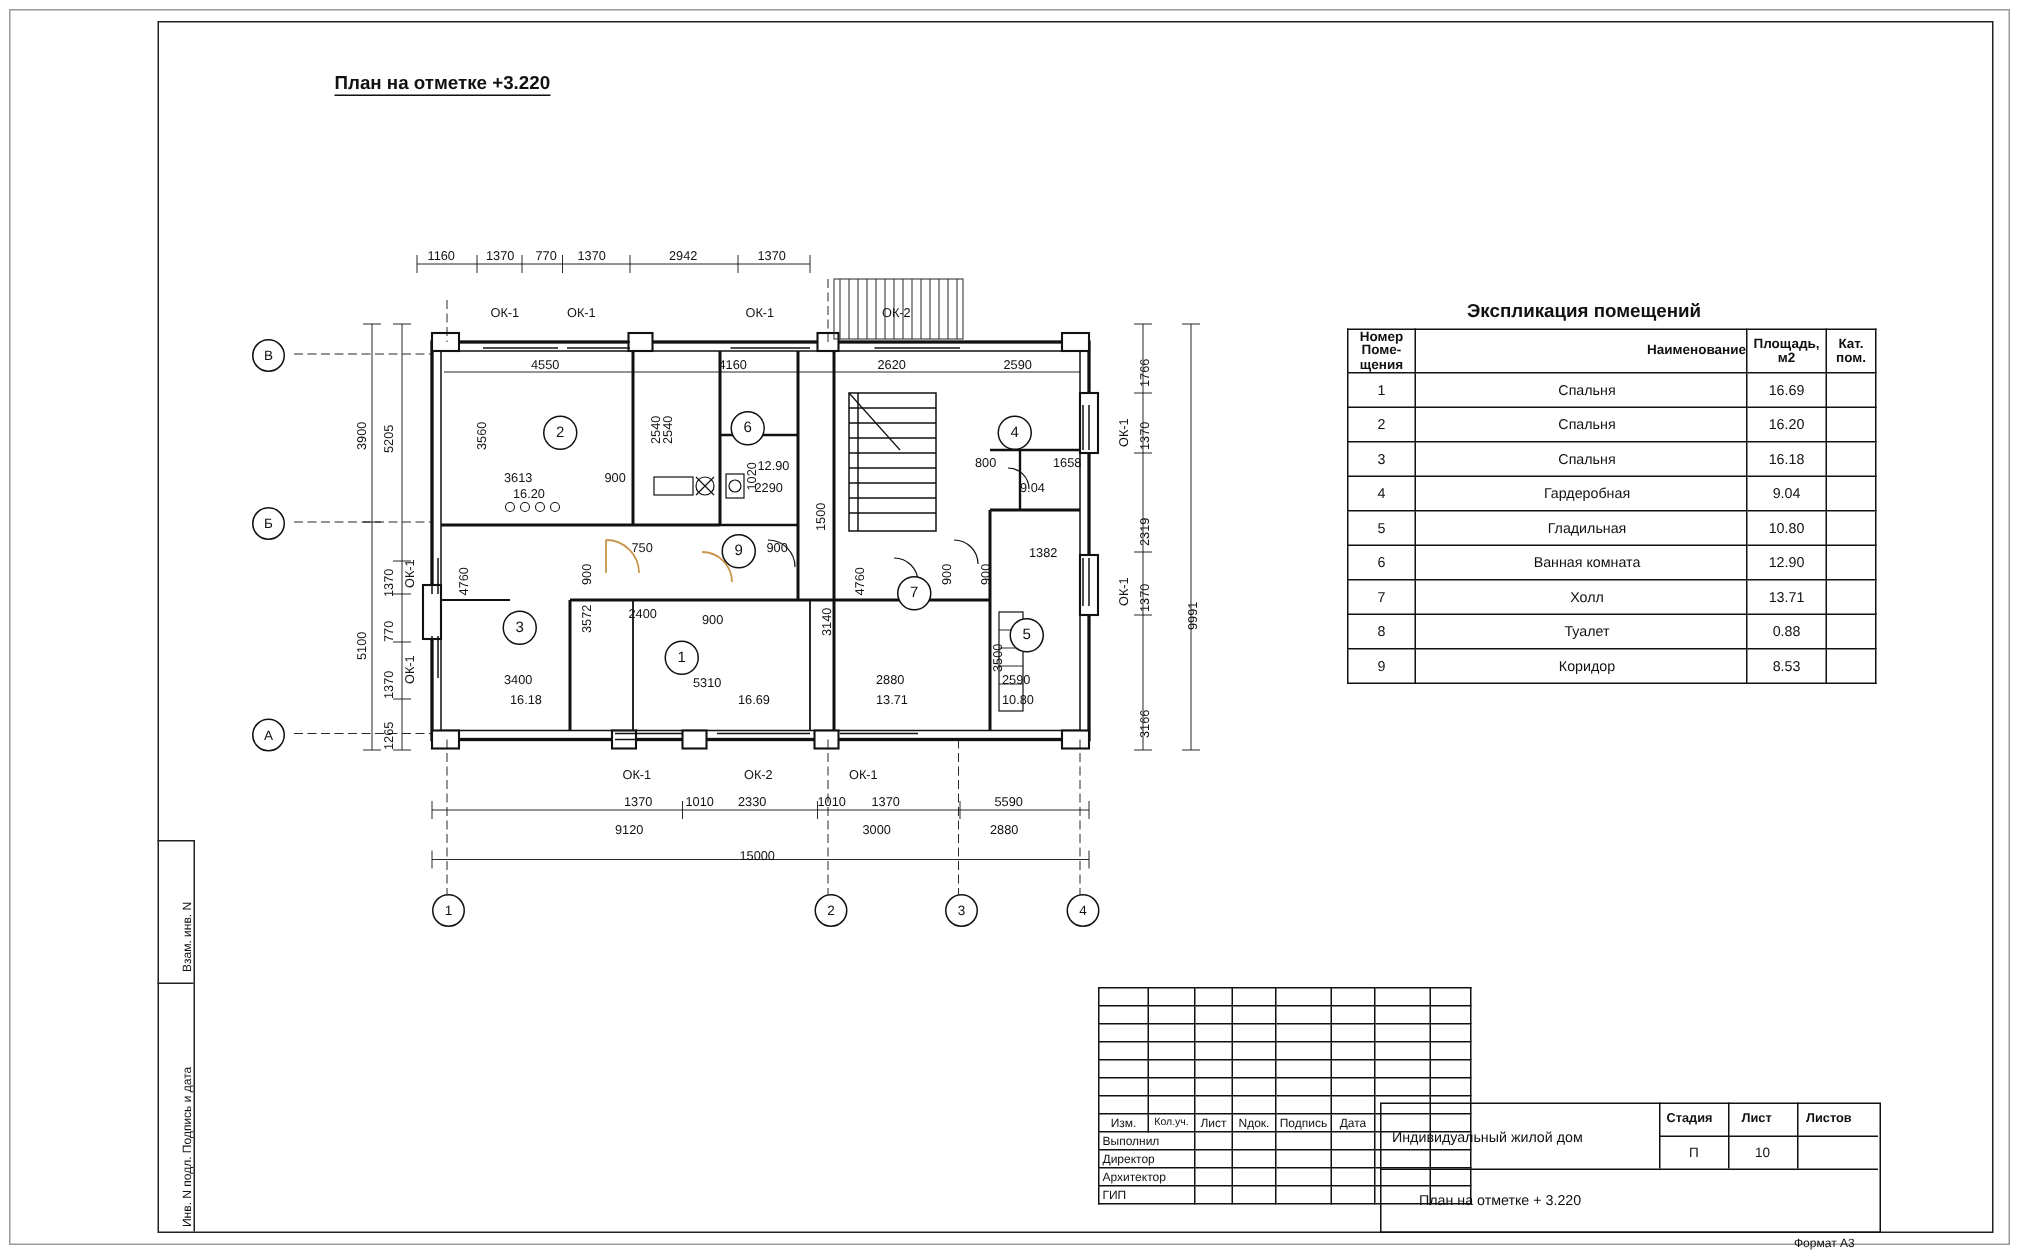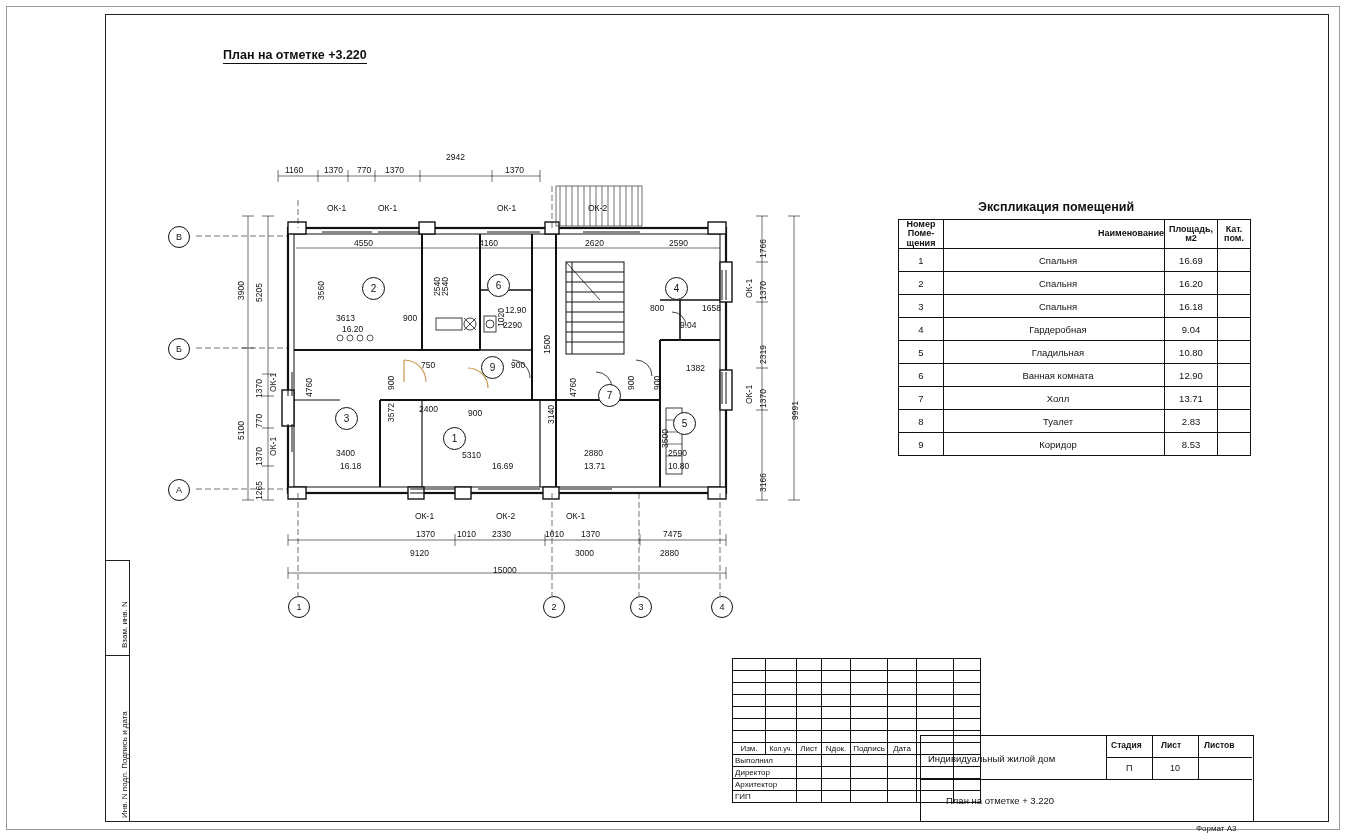--- a/index.html
+++ b/index.html
@@ -268,34 +268,34 @@
   <div class="lbl" style="left:566px;top:511px;">ОК-1</div>
   <div class="lbl v" style="left:268px;top:392px;">ОК-1</div>
   <div class="lbl v" style="left:268px;top:456px;">ОК-1</div>
   <div class="lbl v" style="left:744px;top:298px;">ОК-1</div>
   <div class="lbl v" style="left:744px;top:404px;">ОК-1</div>
 
   <div class="lbl" style="left:285px;top:165px;">1160</div>
   <div class="lbl" style="left:324px;top:165px;">1370</div>
   <div class="lbl" style="left:357px;top:165px;">770</div>
   <div class="lbl" style="left:385px;top:165px;">1370</div>
-  <div class="lbl" style="left:446px;top:152px;">2942</div>
+  <div class="lbl" style="left:446px;top:165px;">2942</div>
   <div class="lbl" style="left:505px;top:165px;">1370</div>
 
   <div class="lbl" style="left:354px;top:238px;">4550</div>
   <div class="lbl" style="left:479px;top:238px;">4160</div>
   <div class="lbl" style="left:585px;top:238px;">2620</div>
   <div class="lbl" style="left:669px;top:238px;">2590</div>
 
   <div class="lbl" style="left:416px;top:529px;">1370</div>
   <div class="lbl" style="left:457px;top:529px;">1010</div>
   <div class="lbl" style="left:492px;top:529px;">2330</div>
   <div class="lbl" style="left:545px;top:529px;">1010</div>
   <div class="lbl" style="left:581px;top:529px;">1370</div>
-  <div class="lbl" style="left:663px;top:529px;">7475</div>
+  <div class="lbl" style="left:663px;top:529px;">5590</div>
 
   <div class="lbl" style="left:410px;top:548px;">9120</div>
   <div class="lbl" style="left:575px;top:548px;">3000</div>
   <div class="lbl" style="left:660px;top:548px;">2880</div>
   <div class="lbl" style="left:493px;top:565px;">15000</div>
 
   <div class="lbl v" style="left:236px;top:300px;">3900</div>
   <div class="lbl v" style="left:254px;top:302px;">5205</div>
   <div class="lbl v" style="left:236px;top:440px;">5100</div>
   <div class="lbl v" style="left:254px;top:398px;">1370</div>
@@ -405,21 +405,21 @@
         </tr>
       <tr>
           <td class="c-num">7</td>
           <td class="c-name">Холл</td>
           <td class="c-area">13.71</td>
           <td class="c-kat"></td>
         </tr>
       <tr>
           <td class="c-num">8</td>
           <td class="c-name">Туалет</td>
-          <td class="c-area">2.83</td>
+          <td class="c-area">0.88</td>
           <td class="c-kat"></td>
         </tr>
       <tr>
           <td class="c-num">9</td>
           <td class="c-name">Коридор</td>
           <td class="c-area">8.53</td>
           <td class="c-kat"></td>
         </tr>
     </tbody>
   </table>

